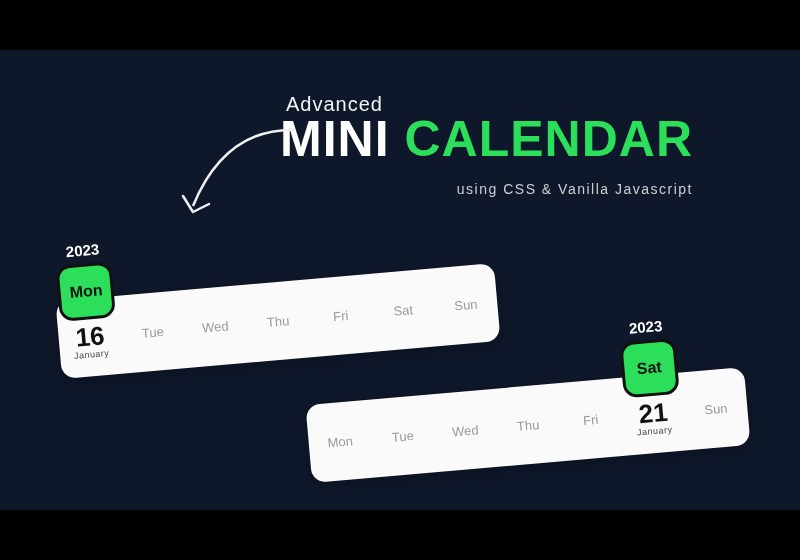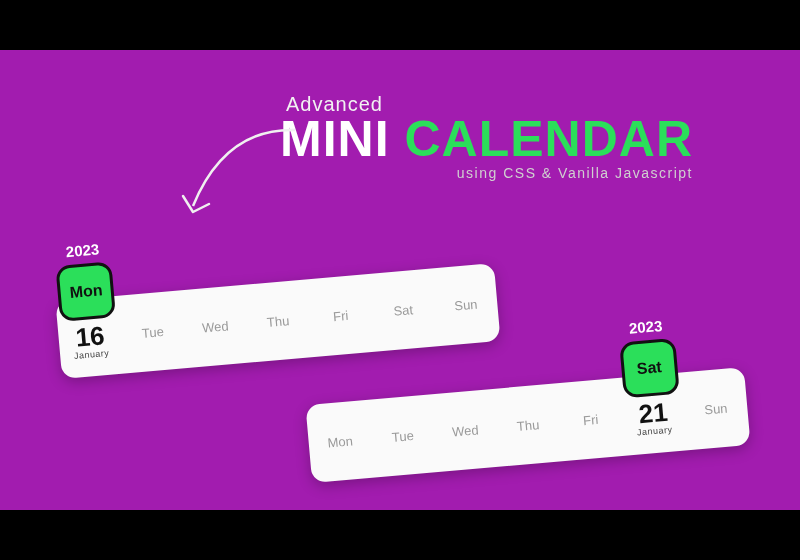--- a/index.html
+++ b/index.html
@@ -1,39 +1,39 @@
 <!DOCTYPE html>
 <html><head>
 <meta charset="utf-8">
 <style>
   * { margin:0; padding:0; box-sizing:border-box; }
   html,body { width:800px; height:560px; overflow:hidden; background:#000; }
   .stage {
     position:absolute; top:50px; left:0; width:800px; height:460px;
-    background:#a21caf;
+    background:#0f172a;
     font-family:"Segoe UI", Arial, sans-serif;
   }
   .title-block {
     position:absolute; top:44px; left:280px;
     color:#fff; line-height:1;
   }
   .title-block .advanced {
     font-size:20px; font-weight:300; letter-spacing:1px;
     margin-left:6px; color:#f2f2f2;
   }
   .title-block .row2 {
     font-family:"Arial Black","Segoe UI",sans-serif;
     font-weight:900; font-size:50px; letter-spacing:1px;
     text-transform:uppercase;
   }
   .title-block .mini { color:#ffffff;text-align:center; }
   .title-block .calendar { color:#2bdf5a; }
   .title-block .subtitle {
     font-size:14px; font-weight:300; letter-spacing:1.5px;
-    color:#d0d0d0; text-align:right; margin-top:2px;
+    color:#d0d0d0; text-align:right; margin-top:18px;
   }
 
   .arrow {
     position:absolute; top:68px; left:165px; width:140px; height:110px;
     pointer-events:none;
   }
 
   .card {
     position:absolute; width:440px; height:78px;
     background:#fafafa; border-radius:14px;

